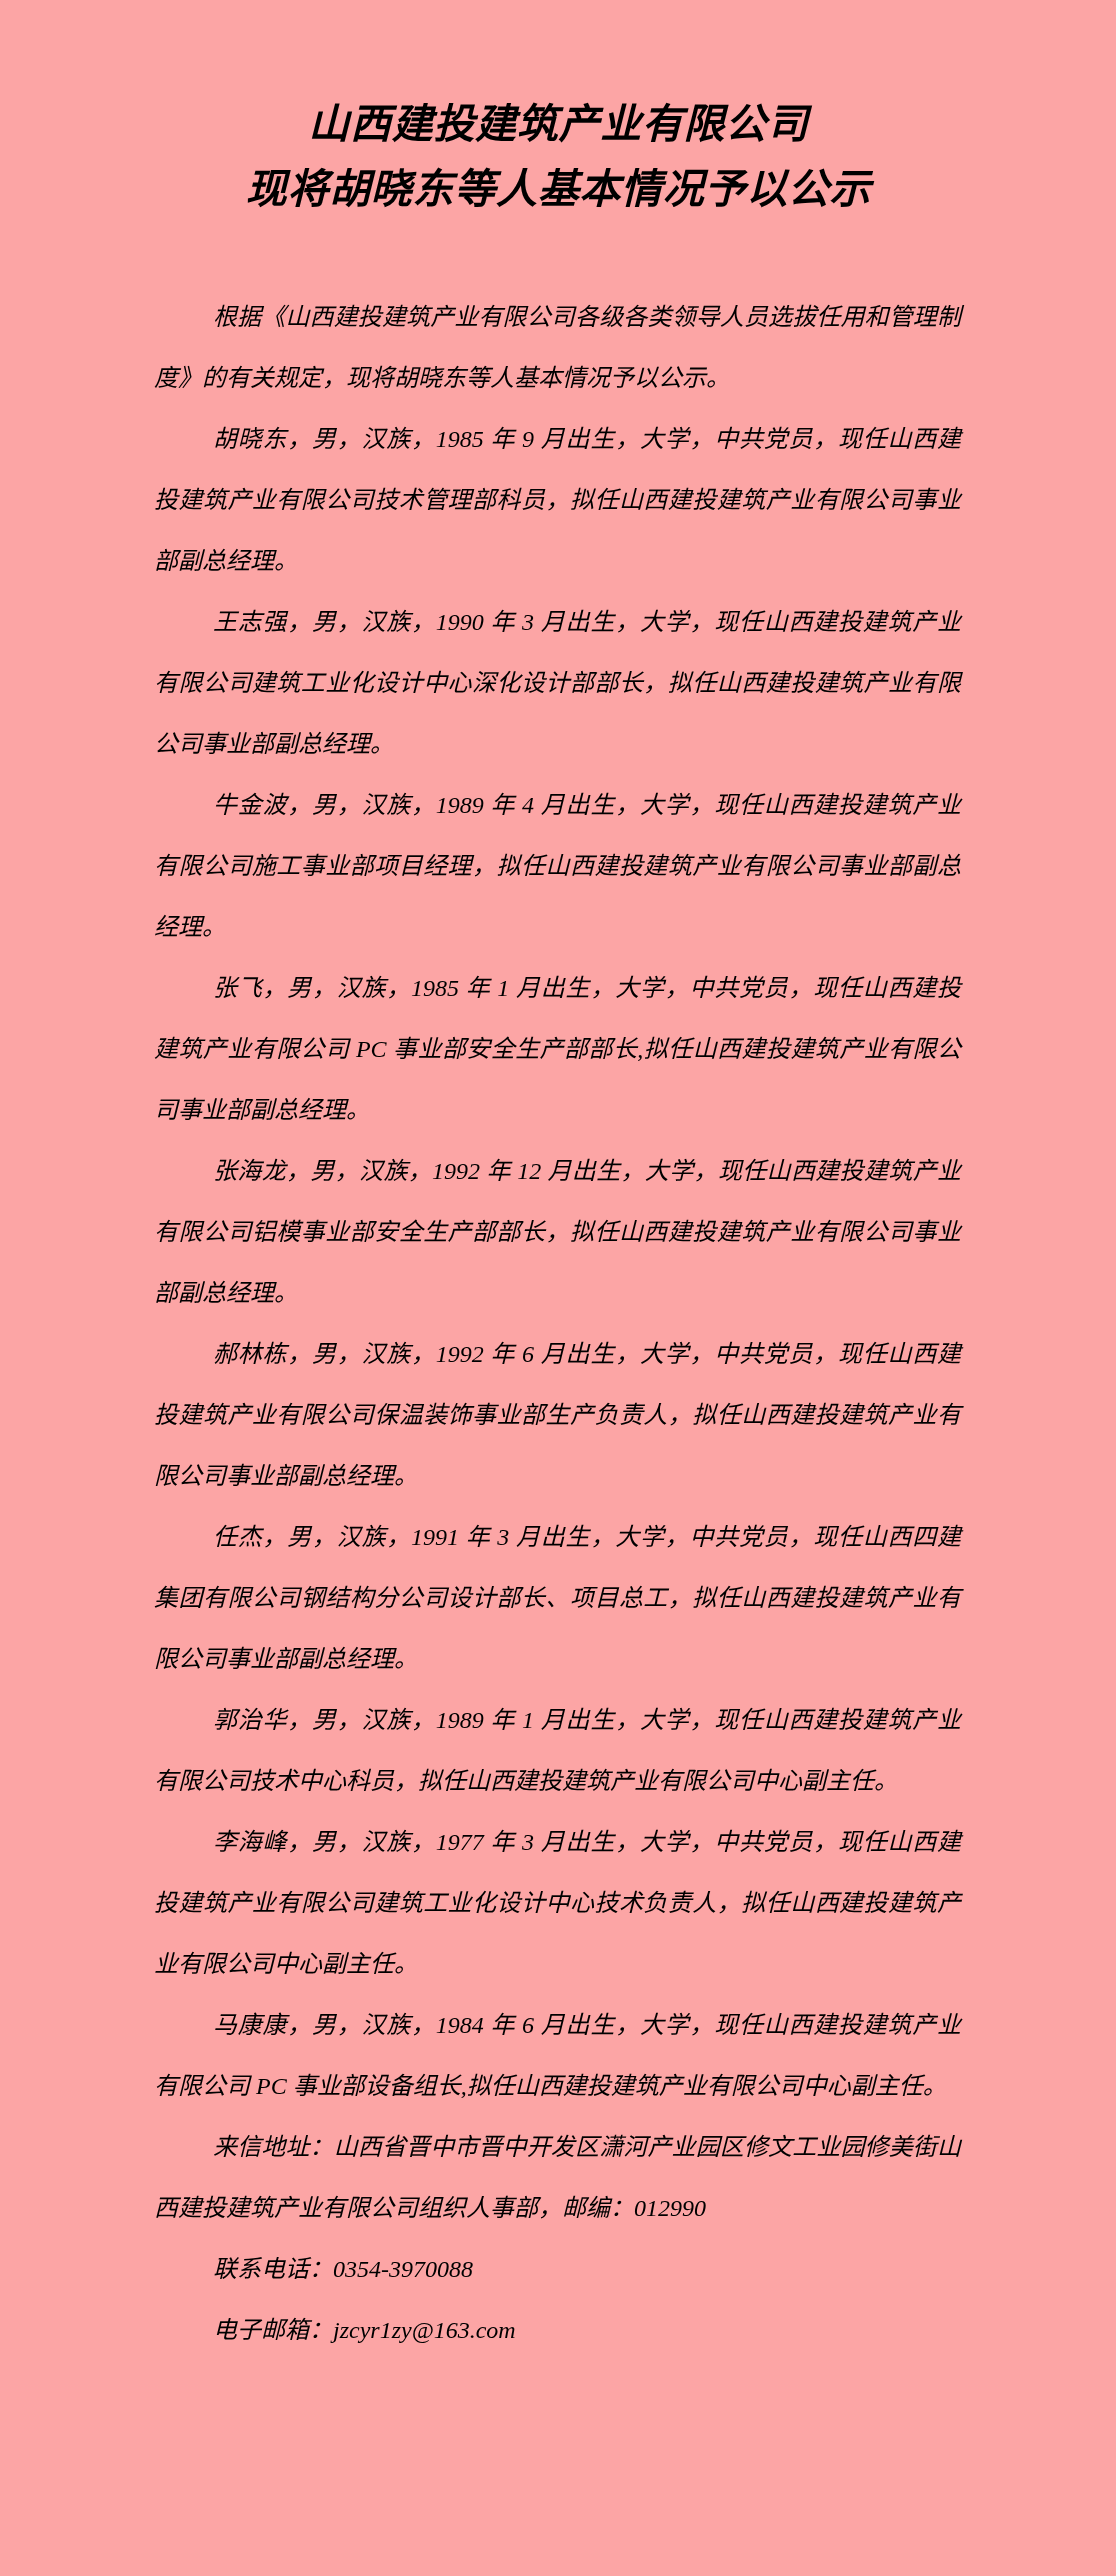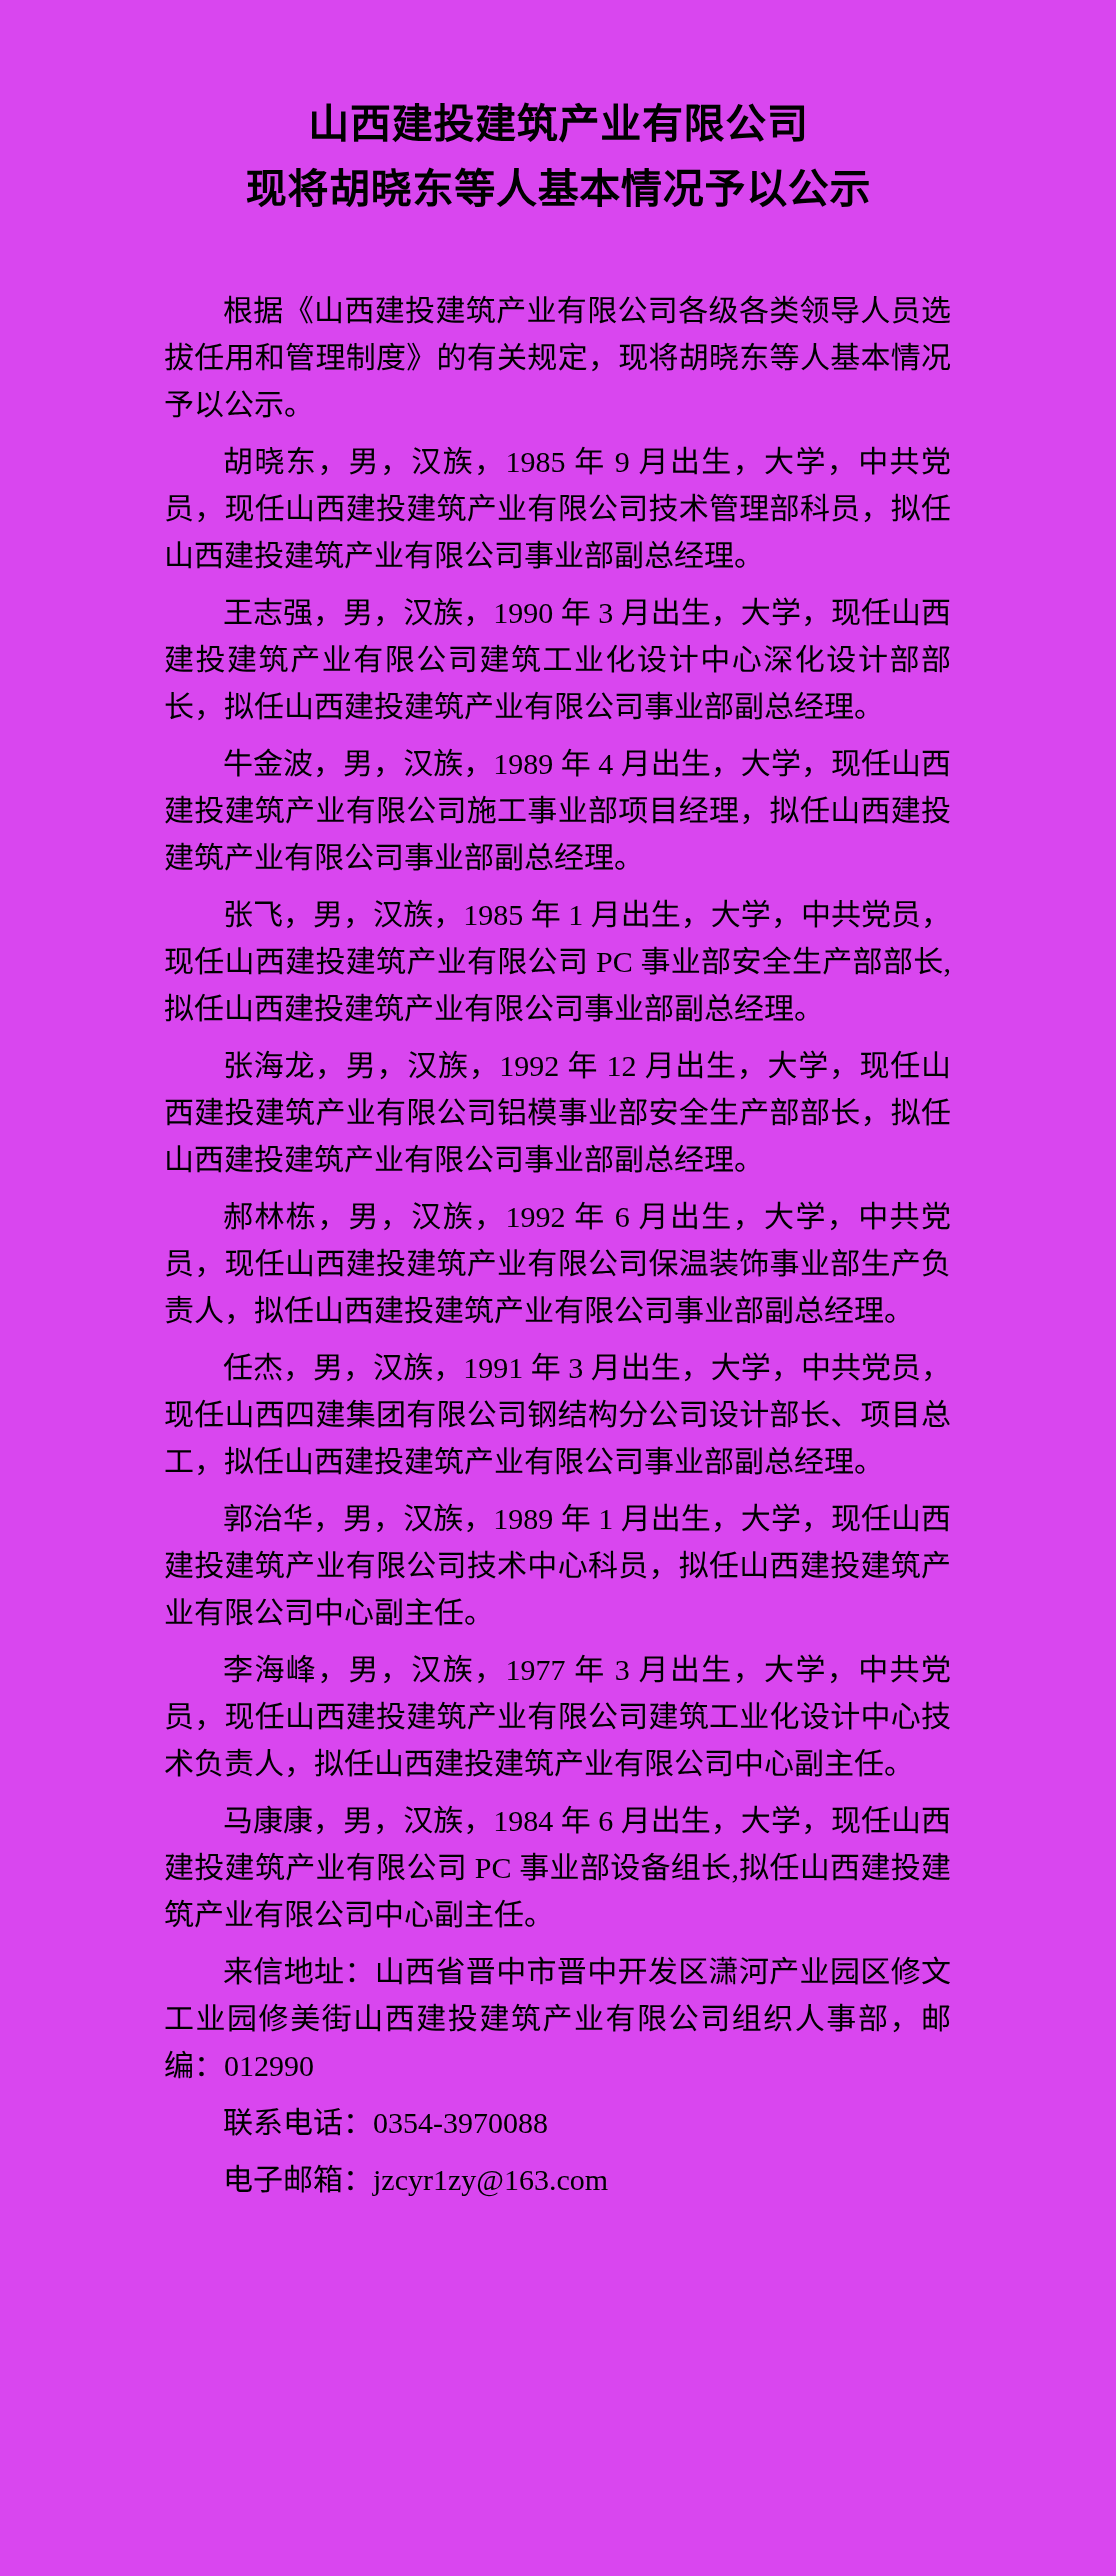--- a/index.html
+++ b/index.html
@@ -4,45 +4,46 @@
 <style>
   html, body {
     margin: 0;
     padding: 0;
     background: #ffffff;
   }
   .page {
     position: relative;
     width: 1117px;
     height: 2576px;
-    background: #d946ef;
+    background: #fca5a5;
     color: #000000;
     font-family: "Liberation Serif", "DejaVu Serif", serif;
     overflow: hidden;
     box-sizing: border-box;
     padding-top: 92px;
+    font-style: italic;
   }
   .title-block {
     width: 100%;
     text-align: center;
     font-weight: bold;
     font-size: 41px;
     line-height: 65px;
     letter-spacing: 0.7px;
   }
   .doc-body {
     margin-top: 65px;
     margin-left: 154px;
     width: 807px;
   }
   .doc-body p.para {
-    margin: 10px;
+    margin: 0;
     padding: 0;
-    font-size: 30px;
-    line-height: 47px;
+    font-size: 24px;
+    line-height: 61px;
     text-indent: 59px;
     text-align: justify;
     text-justify: inter-ideograph;
     word-break: break-all;
   }
 </style>
 </head>
 <body>
 
 <div class="page">

